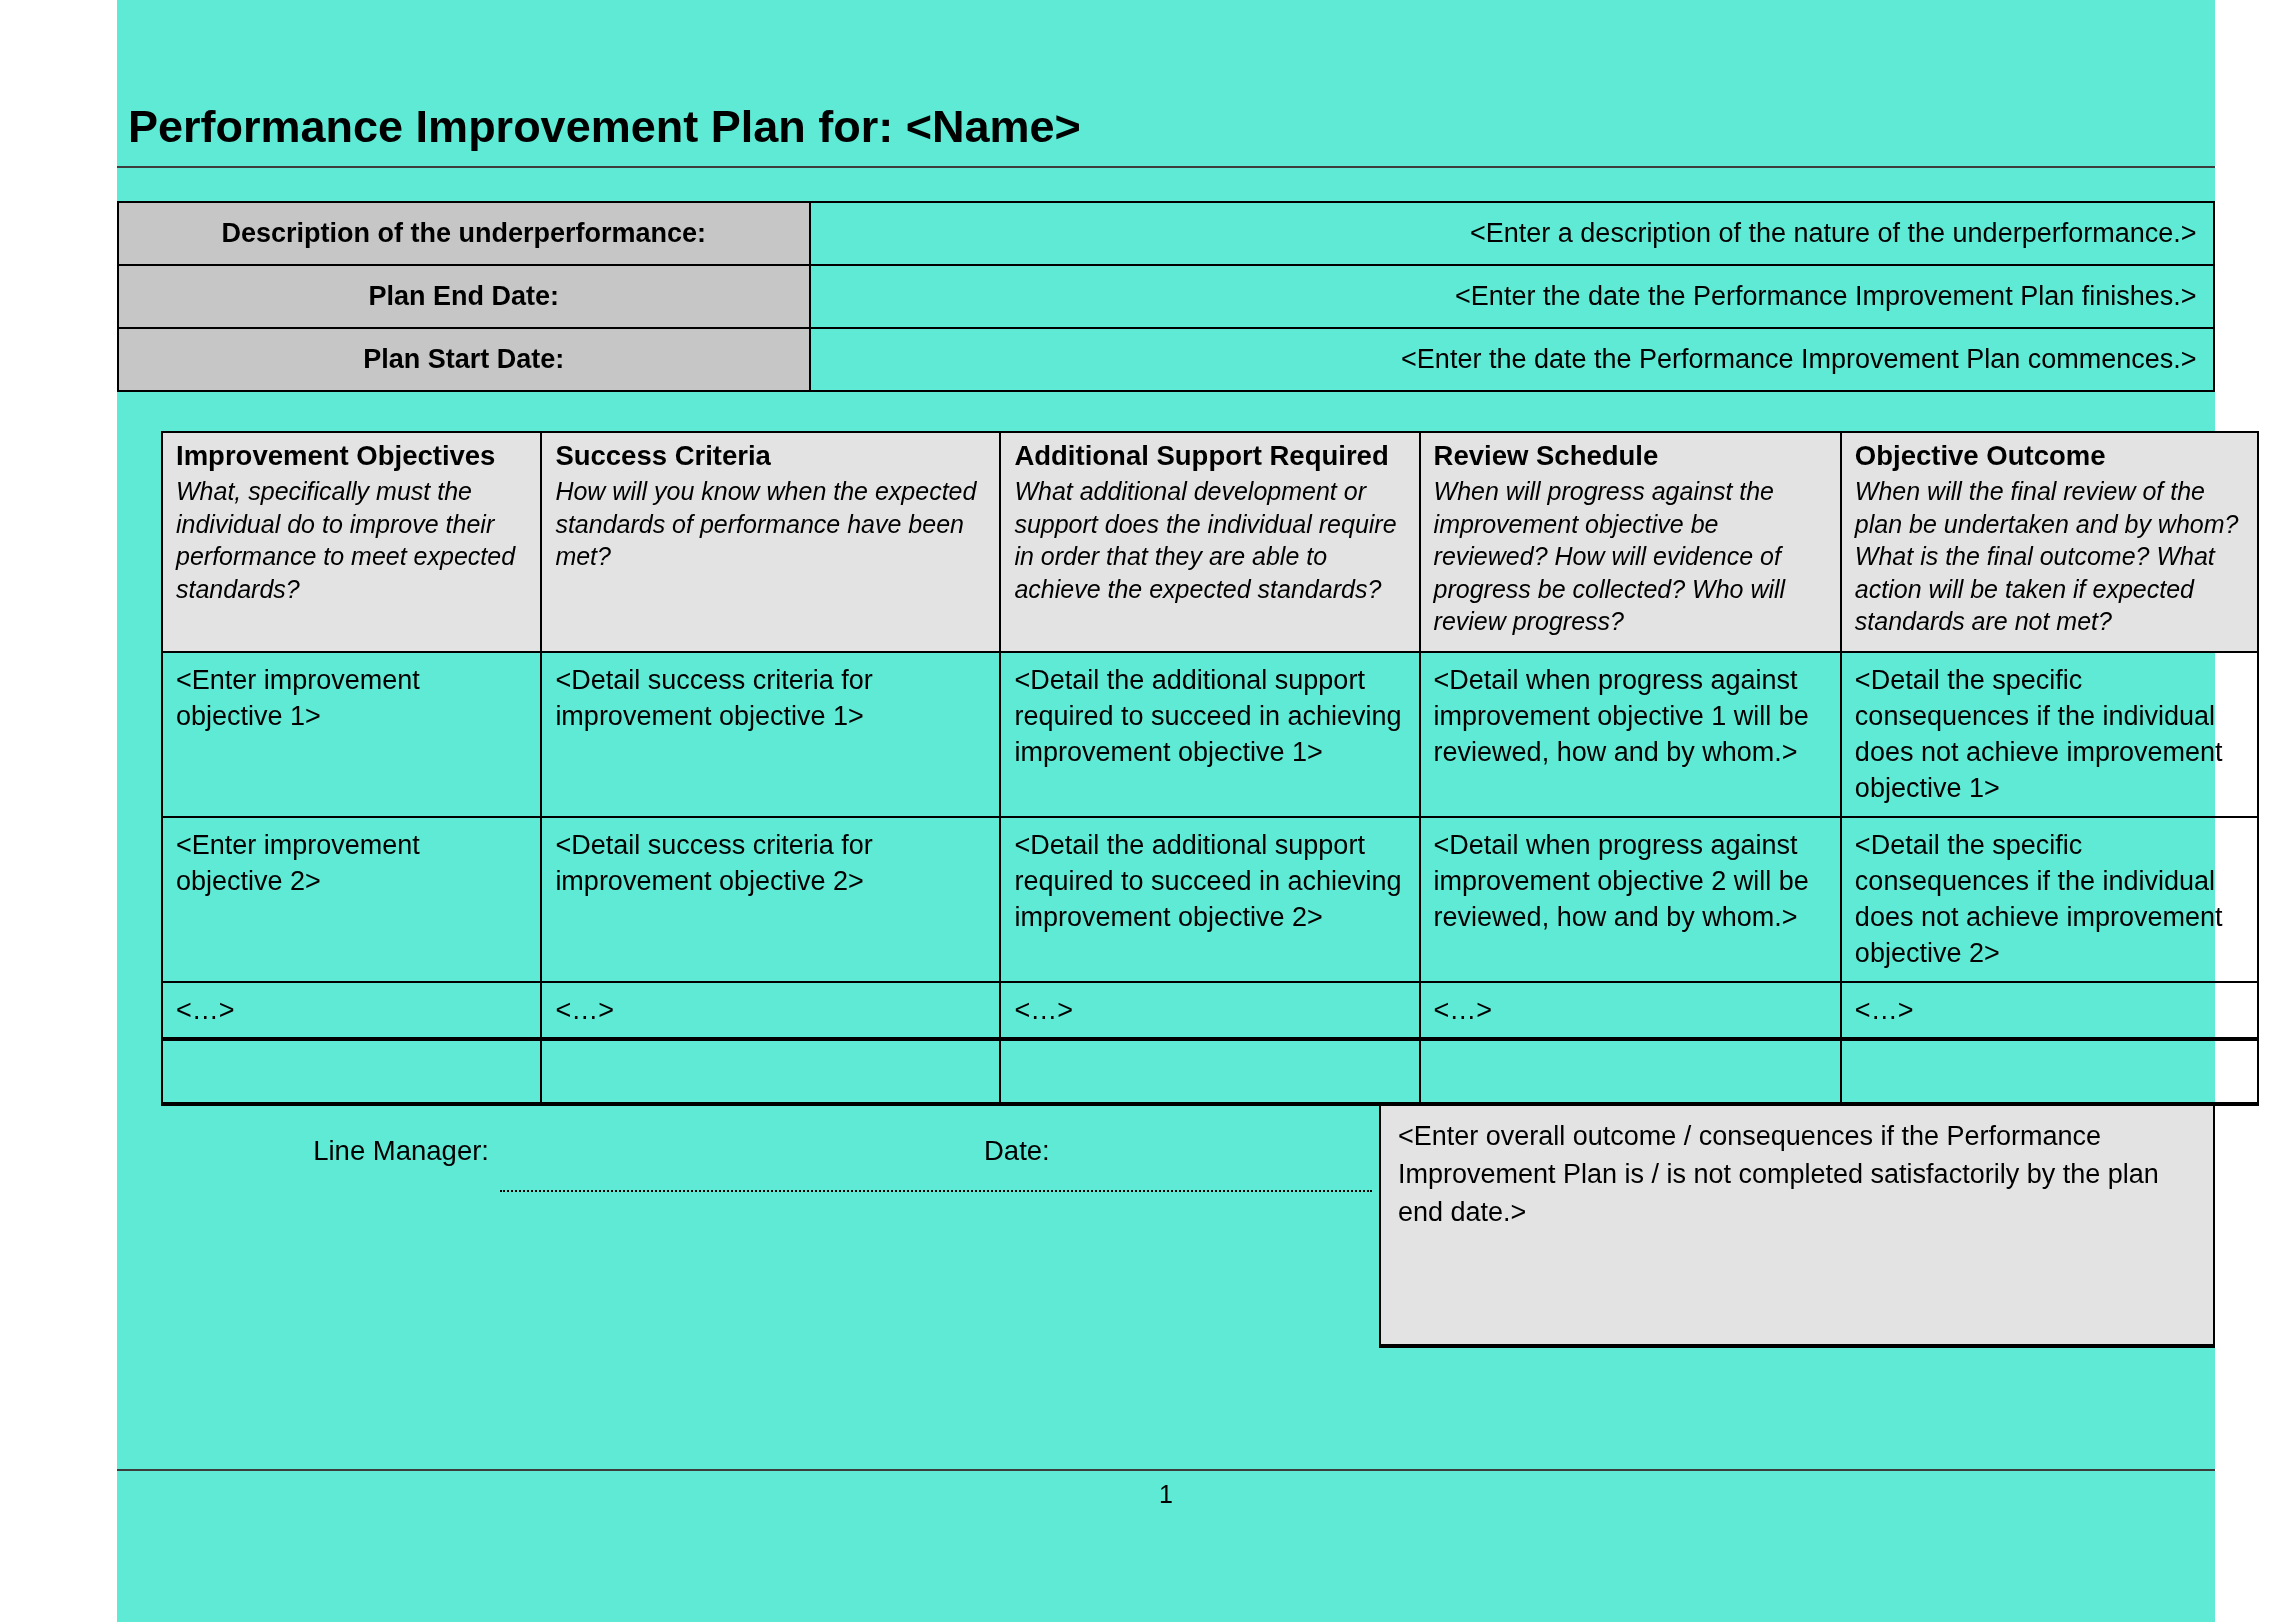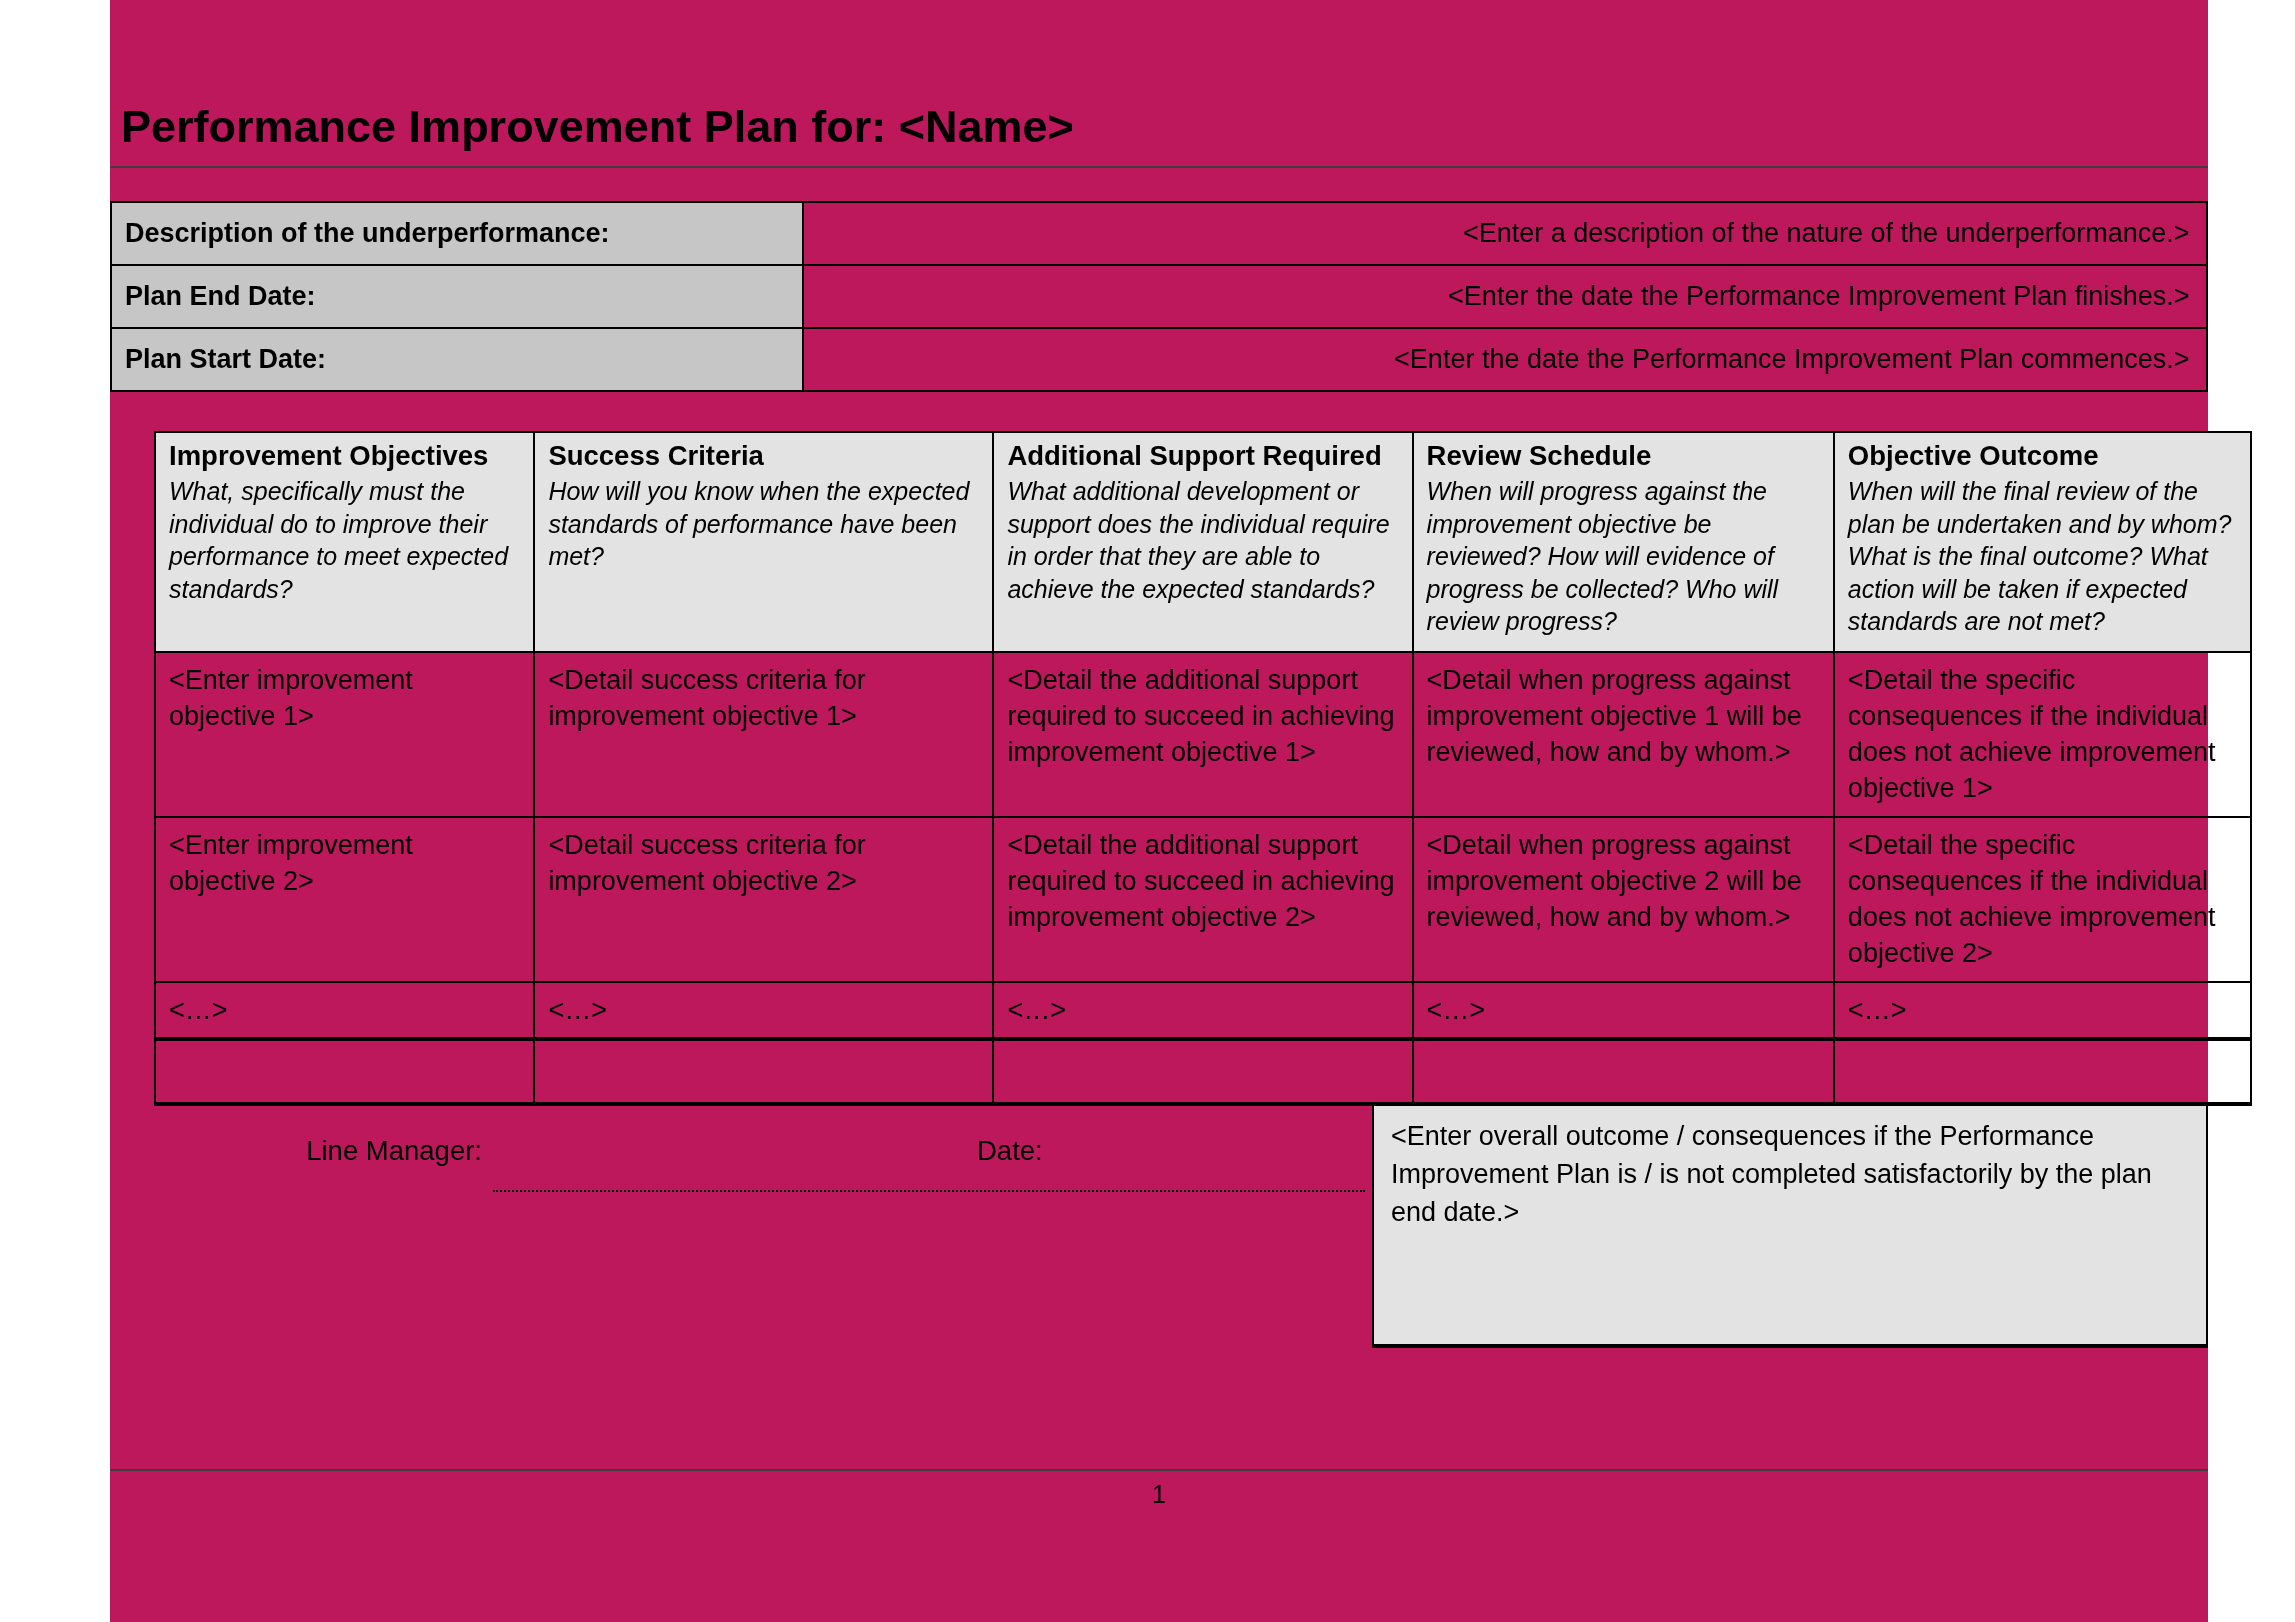--- a/index.html
+++ b/index.html
@@ -10,25 +10,25 @@
     width: 2296px;
     height: 1623px;
     background: #ffffff;
     position: relative;
     overflow: hidden;
     font-family: "Liberation Sans", "DejaVu Sans", sans-serif;
     color: #000000;
   }
   .page {
     position: absolute;
-    left: 110px;
+    left: 117px;
     top: 0;
     width: 2098px;
     height: 1623px;
-    background: #be185d;
+    background: #5eead4;
   }
   .title {
     margin: 101px 0 0 0;
     padding-left: 11px;
     font-size: 45px;
     font-weight: 700;
     letter-spacing: 0px;
   }
   .title-rule {
     margin-top: 13px;
@@ -45,21 +45,21 @@
   }
   .info-table td {
     border: 2.8px solid #000000;
     height: 61px;
     font-size: 27px;
     vertical-align: middle;
   }
   .info-label {
     background: #c6c6c6;
     width: 33%;
-    text-align: left;
+    text-align: center;
     font-weight: 700;
     padding: 0 13px;
   }
   .info-value {
     padding: 0 16.5px;
     text-align: right;
   }
   
   .obj-table {
     margin-top: 39px;

